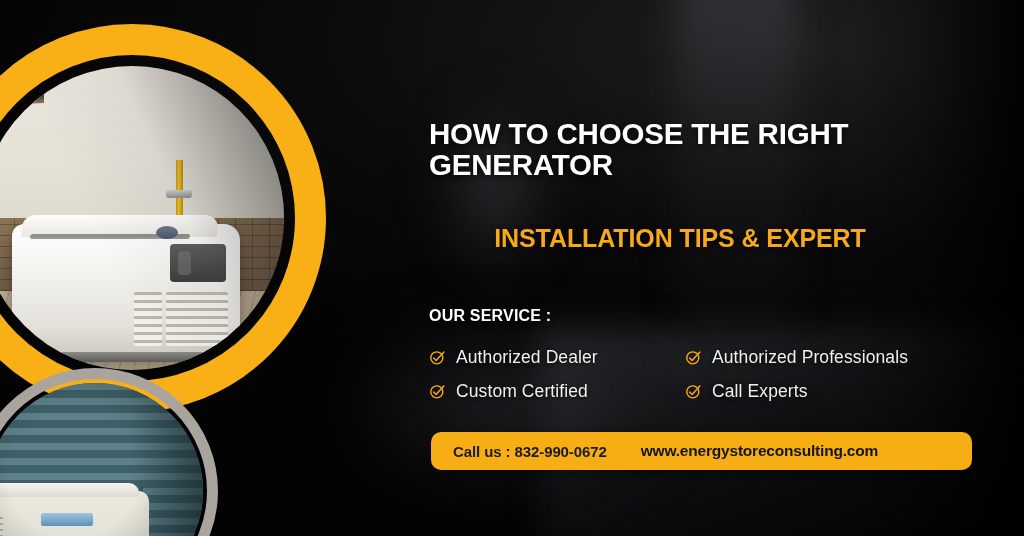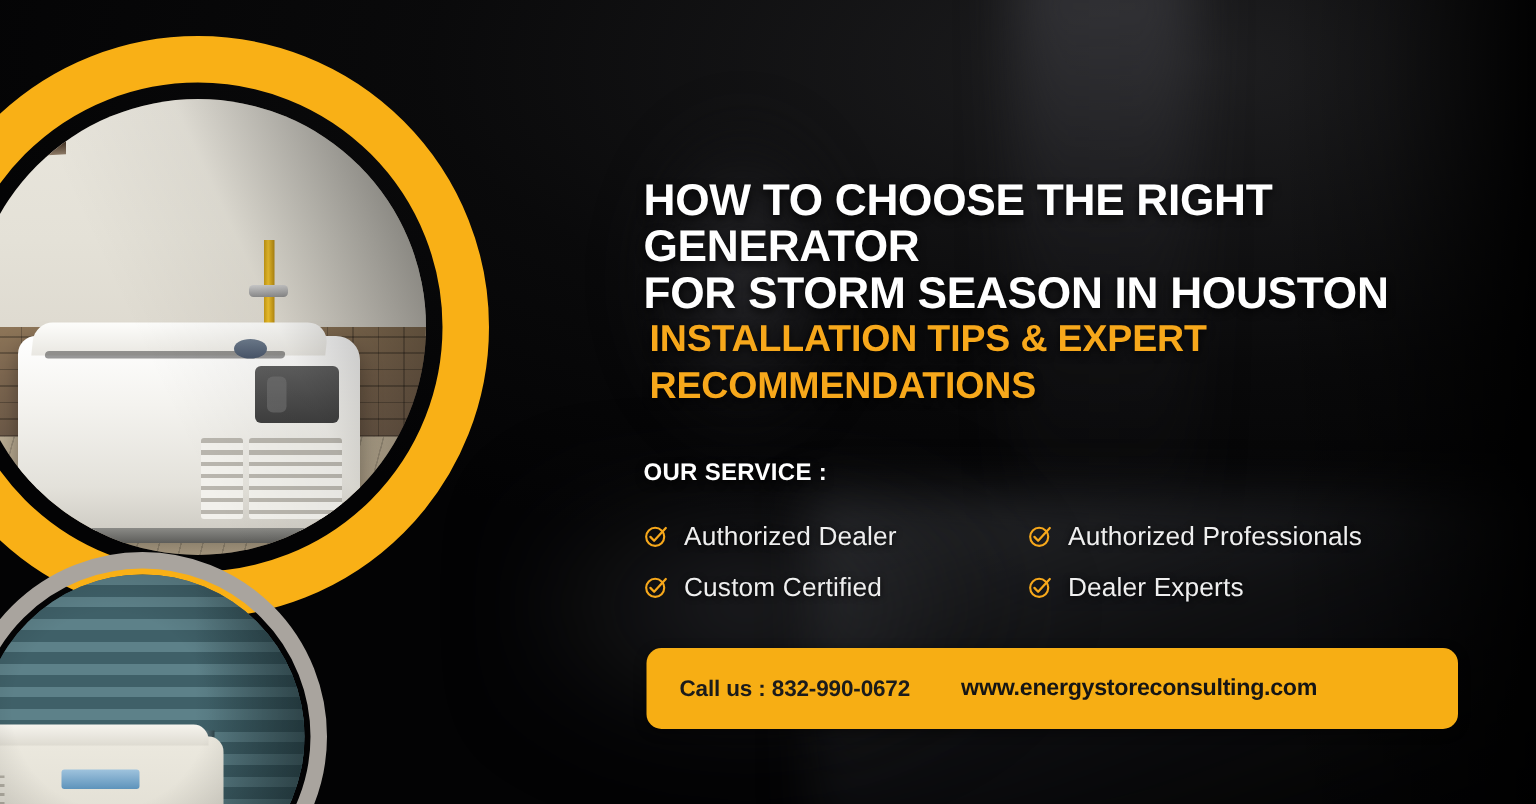--- a/index.html
+++ b/index.html
@@ -260,28 +260,29 @@
     letter-spacing: -0.2px;
     text-transform: uppercase;
     text-shadow: 0 2px 6px rgba(0,0,0,0.8);
   }
   .headline .l2 { display: block; }
   .subhead {
     position: absolute;
     left: 0;
     top: 207px;
     width: 470px;
-    margin: 4px;
+    margin: 16px;
     color: #F7A81B;
     font-size: 25px;
     line-height: 31px;
     font-weight: bold;
     letter-spacing: -0.1px;
     text-transform: uppercase;
     text-shadow: 0 2px 6px rgba(0,0,0,0.8);
+    text-align: center;
   }
   .subhead .l2 { display: block; }
   .svc-title {
     position: absolute;
     left: 0;
     top: 303px;
     margin: 0;
     color: #ffffff;
     font-size: 16px;
     line-height: 26px;
@@ -318,21 +319,21 @@
     text-shadow: 0 1px 4px rgba(0,0,0,0.8);
     text-align: right;
   }
 
   
   .contact {
     position: absolute;
     left: 2px;
     top: 432px;
     width: 541px;
-    height: 54px;
+    height: 38px;
     border-radius: 10px;
     background: #F7AE14;
     display: flex;
     align-items: center;
     box-shadow: 0 2px 8px rgba(0,0,0,0.45);
   }
   .contact .phone {
     margin-left: 22px;
     color: #1b1b1b;
     font-size: 15px;
@@ -397,26 +398,24 @@
       </div>
       <div class="mp-shade"></div>
     </div>
     <div class="mini-ring"></div>
   </div>
 
   <div class="content">
 
     <h1 class="headline">
       <span>HOW TO CHOOSE THE RIGHT GENERATOR</span>
-      <span class="l2">FOR STORM SEASON IN HOUSTON</span>
     </h1>
 
     <h2 class="subhead">
       <span>INSTALLATION TIPS &amp; EXPERT</span>
-      <span class="l2">RECOMMENDATIONS</span>
     </h2>
 
     <h3 class="svc-title">OUR SERVICE :</h3>
 
     <div class="svc-grid">
 
       <div class="svc-item">
         <svg class="check" viewBox="0 0 24 24">
           <circle cx="11" cy="12.5" r="8.5" fill="none" stroke="#F7A81B" stroke-width="2"></circle>
           <path d="M6.5 12.6 L10 16.2 L21 4.2" fill="none" stroke="#F7A81B" stroke-width="2.1" stroke-linecap="round" stroke-linejoin="round"></path>
@@ -438,21 +437,21 @@
           <path d="M6.5 12.6 L10 16.2 L21 4.2" fill="none" stroke="#F7A81B" stroke-width="2.1" stroke-linecap="round" stroke-linejoin="round"></path>
         </svg>
         <span class="txt">Custom Certified</span>
       </div>
 
       <div class="svc-item">
         <svg class="check" viewBox="0 0 24 24">
           <circle cx="11" cy="12.5" r="8.5" fill="none" stroke="#F7A81B" stroke-width="2"></circle>
           <path d="M6.5 12.6 L10 16.2 L21 4.2" fill="none" stroke="#F7A81B" stroke-width="2.1" stroke-linecap="round" stroke-linejoin="round"></path>
         </svg>
-        <span class="txt">Dealer Experts</span>
+        <span class="txt">Call Experts</span>
       </div>
 
     </div>
 
     <div class="contact">
       <span class="phone">Call us : 832-990-0672</span>
       <span class="site">www.energystoreconsulting.com</span>
     </div>
 
   </div>

